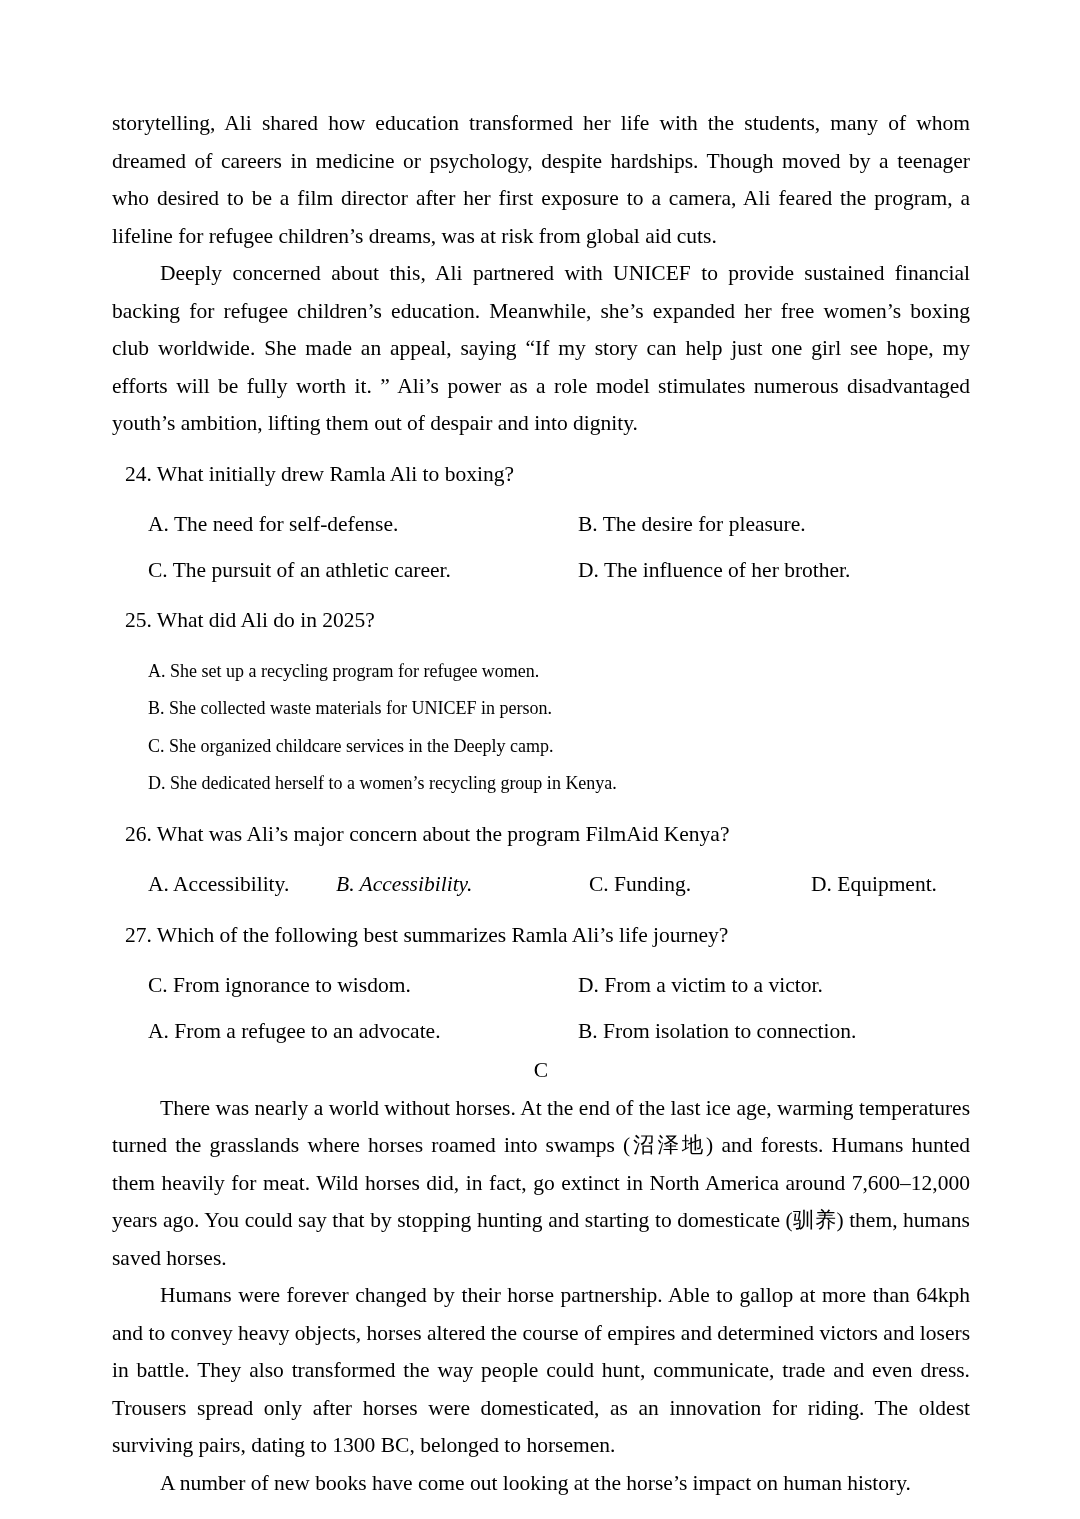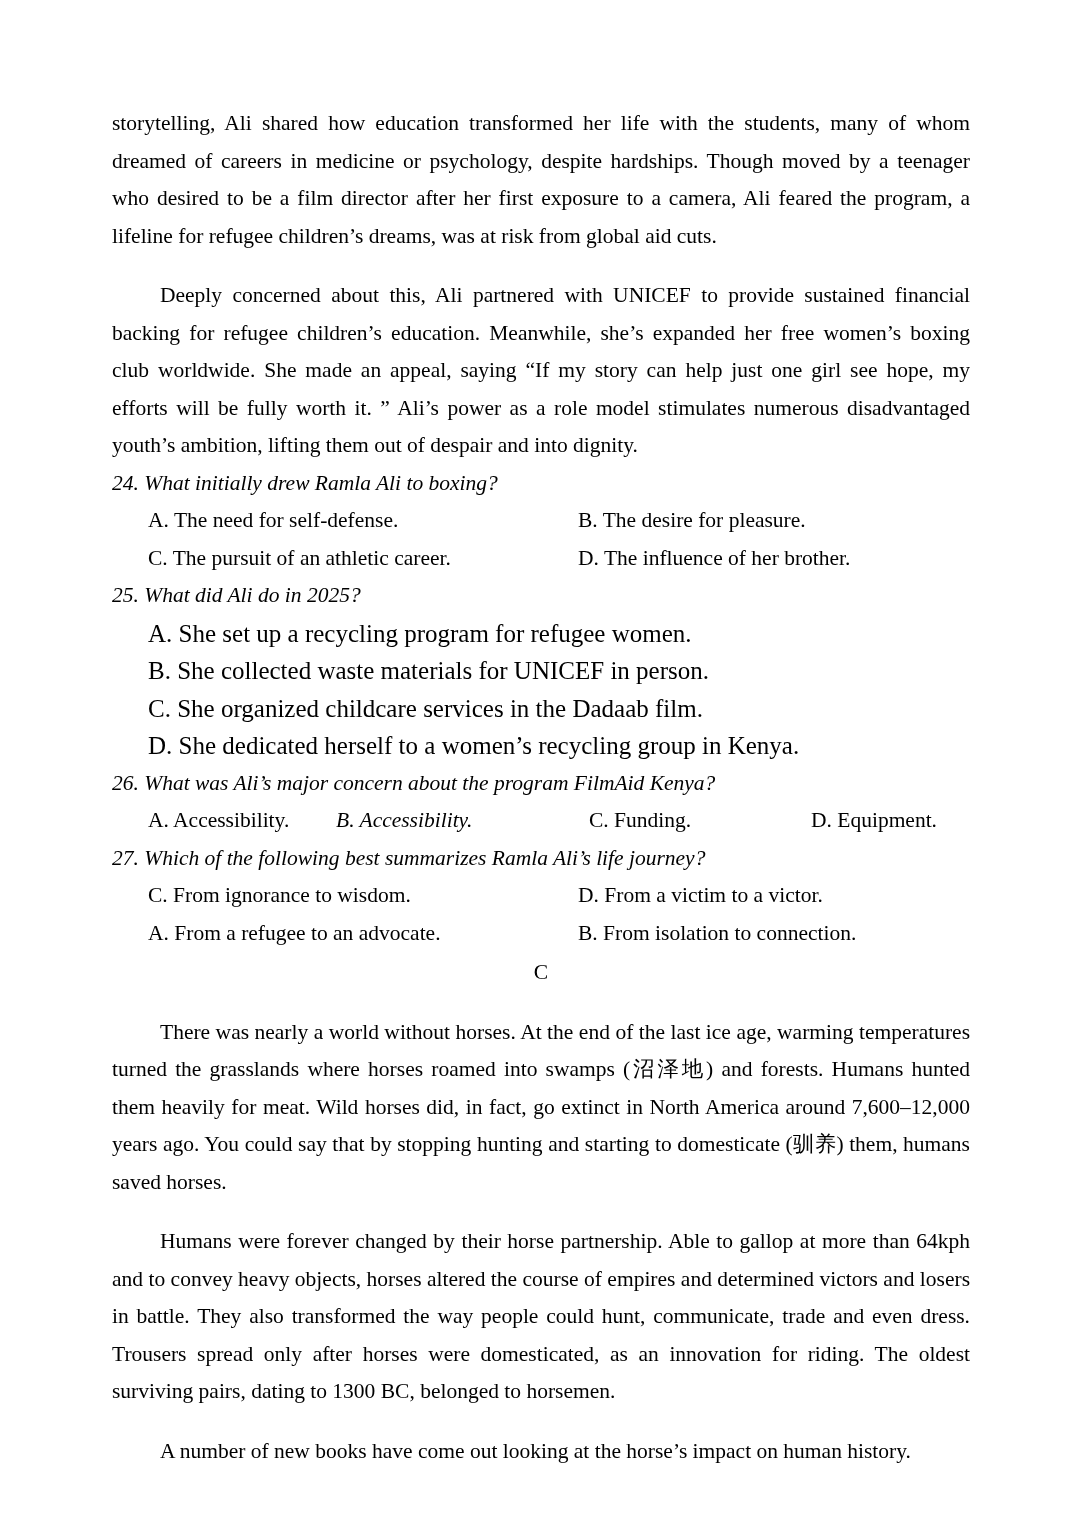--- a/index.html
+++ b/index.html
@@ -23,44 +23,43 @@
   }
   .para {
     font-size: 21.5px;
     line-height: 37.5px;
     text-align: justify;
     text-justify: inter-word;
     margin: 0 0 0 0;
   }
   .para.indent {
     text-indent: 48px;
-    margin-top: 22px;
   }
   .q-stem {
     font-size: 21.5px;
     line-height: 37.5px;
-    margin: 0;
+    margin: 13px;
     text-align: left;
-    font-style: italic;
   }
   .opt-row {
     display: flex;
     font-size: 21.5px;
     line-height: 37.5px;
     padding-left: 36px;
+    margin-top: 8px;
   }
   .opt-row .opt {
     white-space: nowrap;
   }
   .opt-2col .opt:first-child { width: 430px; flex: 0 0 430px; }
   .opt-4col .opt:nth-child(1) { width: 188px; flex: 0 0 188px; }
   .opt-4col .opt:nth-child(2) { width: 253px; flex: 0 0 253px; font-style: italic; }
   .opt-4col .opt:nth-child(3) { width: 222px; flex: 0 0 222px; }
   .opt-full {
-    font-size: 25px;
+    font-size: 18px;
     line-height: 37.5px;
     padding-left: 36px;
   }
   .section-label {
     font-size: 21.5px;
     line-height: 37.5px;
     text-align: center;
     font-weight: normal;
     margin: 2px 0 0 0;
   }
@@ -83,21 +82,21 @@
     <div class="opt-row opt-2col">
       <span class="opt">C. The pursuit of an athletic career.</span>
       <span class="opt">D. The influence of her brother.</span>
     </div>
   </div>
 
   <div>
     <p class="q-stem">25. What did Ali do in 2025?</p>
     <div class="opt-full">A. She set up a recycling program for refugee women.</div>
     <div class="opt-full">B. She collected waste materials for UNICEF in person.</div>
-    <div class="opt-full">C. She organized childcare services in the Dadaab film.</div>
+    <div class="opt-full">C. She organized childcare services in the Deeply camp.</div>
     <div class="opt-full">D. She dedicated herself to a women’s recycling group in Kenya.</div>
   </div>
 
   <div>
     <p class="q-stem">26. What was Ali’s major concern about the program FilmAid Kenya?</p>
     <div class="opt-row opt-4col">
       <span class="opt">A. Accessibility.</span>
       <span class="opt">B. Accessibility.</span>
       <span class="opt">C. Funding.</span>
       <span class="opt">D. Equipment.</span>

